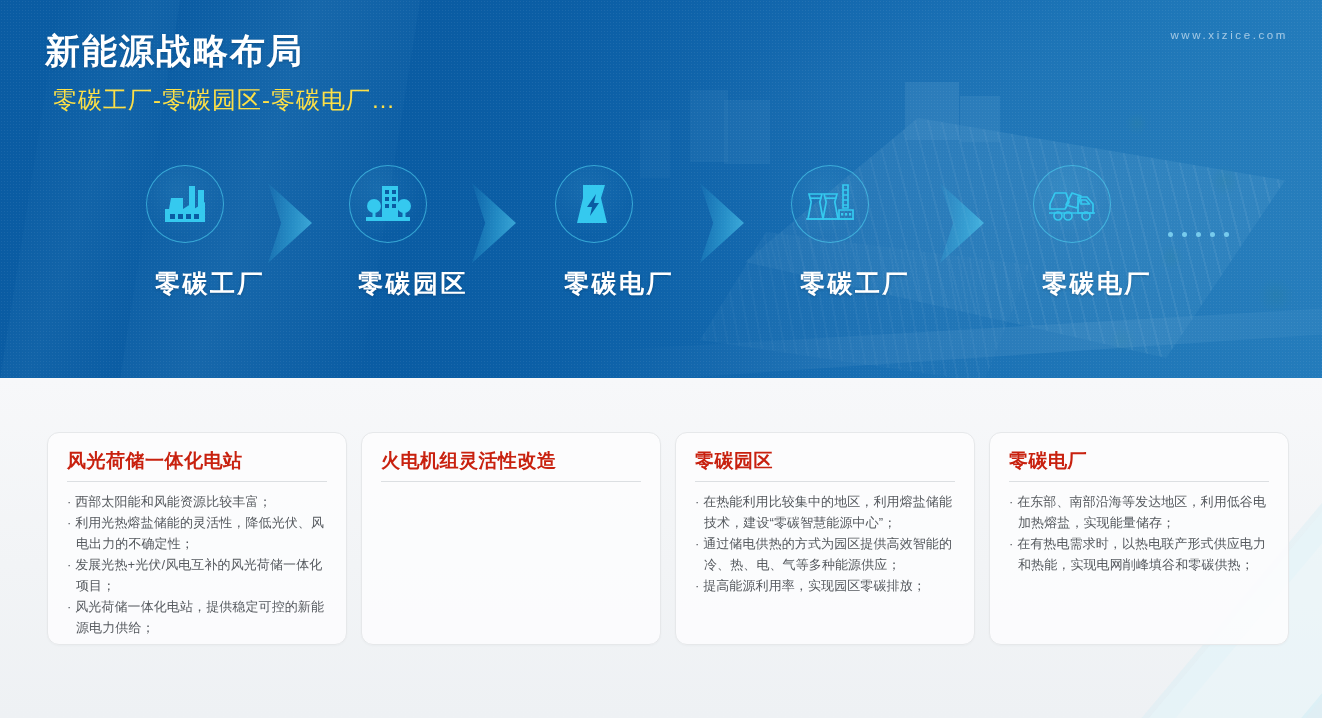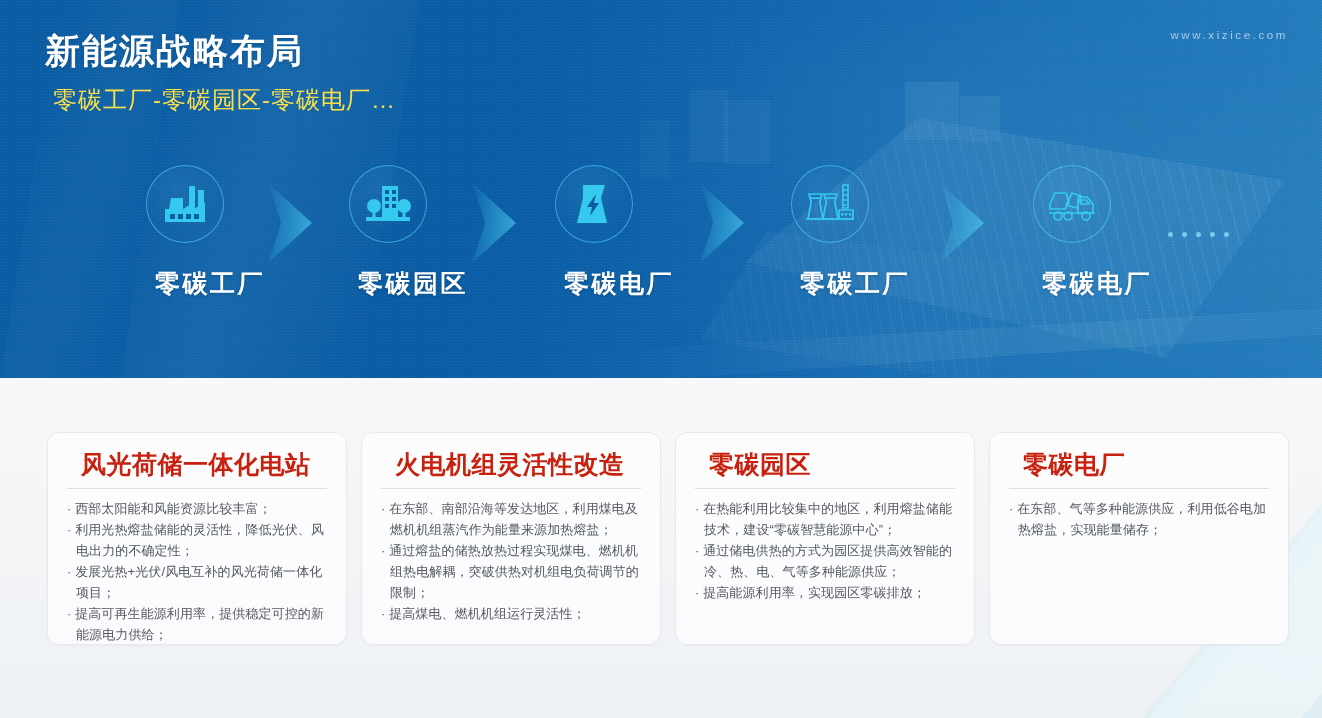--- a/index.html
+++ b/index.html
@@ -164,23 +164,22 @@
   .card {
     width: 300px; height: 213px;
     background: rgba(252,252,253,.92);
     border: 1px solid #e6e8ea;
     border-radius: 12px;
     padding: 18px 19px 10px 19px;
     box-shadow: 0 1px 2px rgba(30,50,70,.03);
     overflow: hidden;
   }
   .card-title {
-    font-size: 25px; font-weight: bold; color: #c8210f; letter-spacing: .5px;
+    font-size: 19px; font-weight: bold; color: #c8210f; letter-spacing: .5px;
     line-height: 1.1;
-    margin-left: 14px;
   }
   .card-rule {
     margin: 9px 0 9px 0; height: 1px; width: 100%;
     background: #dcdfe2;
   }
   .card ul { list-style: none; }
   .card li {
     font-size: 13px; color: #55595e; line-height: 1.62;
     text-indent: -9px; padding-left: 9px; letter-spacing: .1px;
   }
@@ -348,48 +347,44 @@
 
     <div class="cards">
 
       <div class="card">
         <div class="card-title">风光荷储一体化电站</div>
         <div class="card-rule"></div>
         <ul>
           <li>西部太阳能和风能资源比较丰富；</li>
           <li>利用光热熔盐储能的灵活性，降低光伏、风电出力的不确定性；</li>
           <li>发展光热+光伏/风电互补的风光荷储一体化项目；</li>
-          <li>提高可再生能源利用率，提供稳定可控的新能源电力供给；</li>
+          <li>风光荷储一体化电站，提供稳定可控的新能源电力供给；</li>
         </ul>
       </div>
 
       <div class="card">
         <div class="card-title">火电机组灵活性改造</div>
         <div class="card-rule"></div>
-        <ul>
-          <li>在东部、南部沿海等发达地区，利用煤电及燃机机组蒸汽作为能量来源加热熔盐；</li>
-          <li>通过熔盐的储热放热过程实现煤电、燃机机组热电解耦，突破供热对机组电负荷调节的限制；</li>
-          <li>提高煤电、燃机机组运行灵活性；</li>
-        </ul>
       </div>
 
       <div class="card">
         <div class="card-title">零碳园区</div>
         <div class="card-rule"></div>
         <ul>
           <li>在热能利用比较集中的地区，利用熔盐储能技术，建设“零碳智慧能源中心”；</li>
           <li>通过储电供热的方式为园区提供高效智能的冷、热、电、气等多种能源供应；</li>
           <li>提高能源利用率，实现园区零碳排放；</li>
         </ul>
       </div>
 
       <div class="card">
         <div class="card-title">零碳电厂</div>
         <div class="card-rule"></div>
         <ul>
-          <li>在东部、气等多种能源供应，利用低谷电加热熔盐，实现能量储存；</li>
+          <li>在东部、南部沿海等发达地区，利用低谷电加热熔盐，实现能量储存；</li>
+          <li>在有热电需求时，以热电联产形式供应电力和热能，实现电网削峰填谷和零碳供热；</li>
         </ul>
       </div>
 
     </div>
   </div>
 
 </div>
 
 </body></html>

